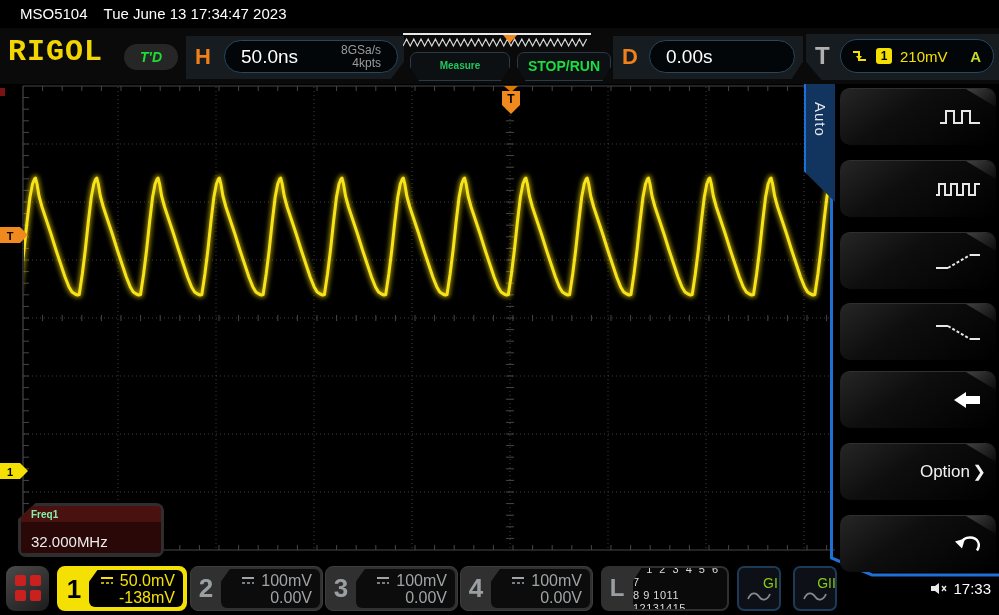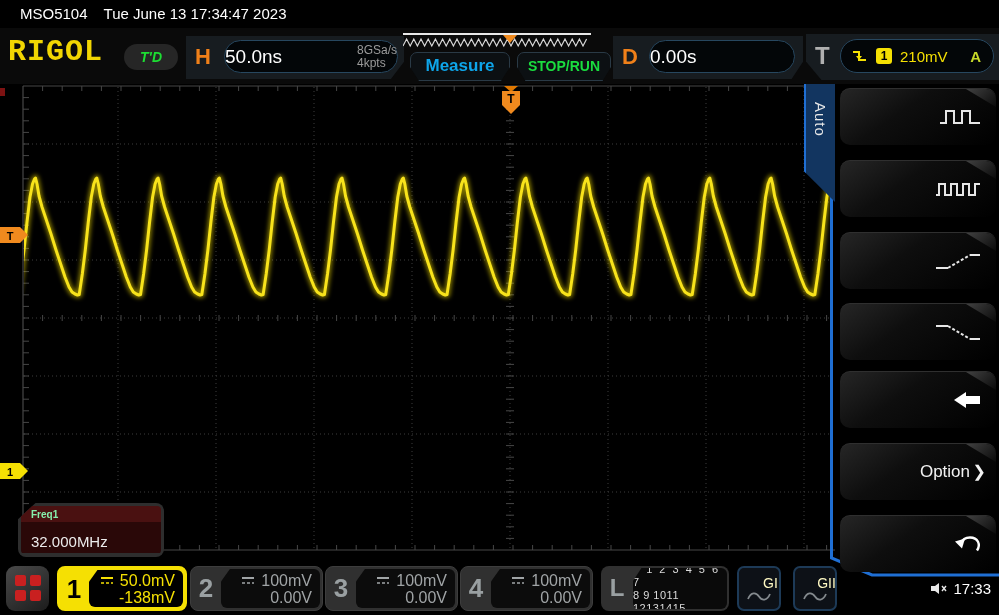--- a/index.html
+++ b/index.html
@@ -18,28 +18,28 @@
   #td-pill{left:124px;top:16px;width:54px;height:26px;border-radius:13px;background:#262626;
            color:#1ddd33;font-weight:bold;font-size:14px;text-align:center;line-height:26px;font-style:italic;}
   .hdr-block{background:#171c20;clip-path:polygon(0 0,100% 0,100% 60%,94% 100%,0 100%);}
   #h-block{left:186px;top:8px;width:218px;height:43px;}
   #d-block{left:613px;top:8px;width:190px;height:43px;}
   .hdr-letter{font-weight:bold;font-size:22px;color:#f08019;position:absolute;left:9px;top:8px;}
   .hdr-pill{position:absolute;top:4px;height:33px;background:#030608;border:1.5px solid #27475f;
             border-radius:17px;display:flex;align-items:center;box-sizing:border-box;}
   #h-pill{left:38px;right:6px;}
   #d-pill{left:36px;right:8px;}
-  .pill-main{color:#fff;font-size:19px;}
-  #rates{margin-left:auto;text-align:left;padding-right:0;color:#9b9b9b;
+  .pill-main{color:#fff;font-size:19px;padding-left:16px;}
+  #rates{margin-left:auto;text-align:right;padding-right:16px;color:#9b9b9b;
          font-size:12px;line-height:13px;}
   #preview-bar{left:403px;top:5px;width:188px;height:17px;border-top:2px solid #e8e8e8;}
   .hdr-btn{height:27px;border:1px solid #2a3a46;background:#0c1013;border-radius:7px;
            text-align:center;line-height:26px;font-weight:bold;
            clip-path:polygon(0 0,100% 0,100% 52%,91% 100%,9% 100%,0 52%);}
-  #measure-btn{left:410px;top:24px;width:98px;color:#0ea5e9;font-size:17px;}
+  #measure-btn{left:410px;top:24px;width:98px;color:#22c55e;font-size:10px;}
   #stoprun-btn{left:517px;top:24px;width:92px;color:#1add3f;font-size:14px;}
   #t-block{left:806px;top:6px;width:193px;height:46px;background:#171c20;
            clip-path:polygon(0 0,100% 0,100% 100%,8% 100%,0 60%);}
   #t-letter{position:absolute;left:9px;top:8px;font-weight:bold;font-size:24px;color:#b0b0b0;}
   #t-pill{left:34px;top:5px;right:5px;height:34px;gap:8px;padding-left:10px;}
   #trig-ch-badge{width:16px;height:16px;background:#f5e003;border-radius:3px;color:#000;
                  font-weight:bold;font-size:12px;text-align:center;line-height:16px;}
   #trig-level{color:#f5e003;font-size:15px;}
   #trig-mode{margin-left:auto;padding-right:12px;color:#c6d929;font-weight:bold;font-size:15px;}
 
@@ -93,21 +93,21 @@
   #logic-badge{left:601px;top:566px;width:128px;height:45px;background:#303030;border-radius:8px;
         display:flex;align-items:stretch;}
   #logic-badge .lnum{width:32px;text-align:center;font-weight:bold;font-size:24px;line-height:43px;color:#9aa0a2;}
   #logic-vals{flex:1;background:#0a0a0a;border-radius:6px;margin:2px 2px 2px 0;color:#dcdcdc;
         display:flex;flex-direction:column;justify-content:center;align-items:center;
         font-size:11px;line-height:13px;clip-path:polygon(9% 0,100% 0,100% 100%,0 100%,0 32%);}
   #logic-vals .lr1{letter-spacing:2px;}
   #logic-vals .lr2{letter-spacing:0.5px;}
   .genbtn{top:566px;width:44px;height:45px;background:#0d1117;border:2px solid #1d3a57;border-radius:7px;
         box-sizing:border-box;display:flex;flex-direction:column;align-items:center;justify-content:center;}
-  .genbtn .glabel{color:#fef9c3;font-size:14px;line-height:15px;margin-left:23px;}
+  .genbtn .glabel{color:#84cc16;font-size:14px;line-height:15px;margin-left:23px;}
   #gen1-btn{left:737px;}
   #gen2-btn{left:793px;}
   #clock{right:8px;top:580px;display:flex;align-items:center;gap:5px;color:#fff;font-size:15px;}
 </style>
 </head>
 <body>
 
 <div id="titlebar" class="abs">
   <span class="model">MSO5104</span><span>Tue June 13 17:34:47 2023</span>
 </div>

